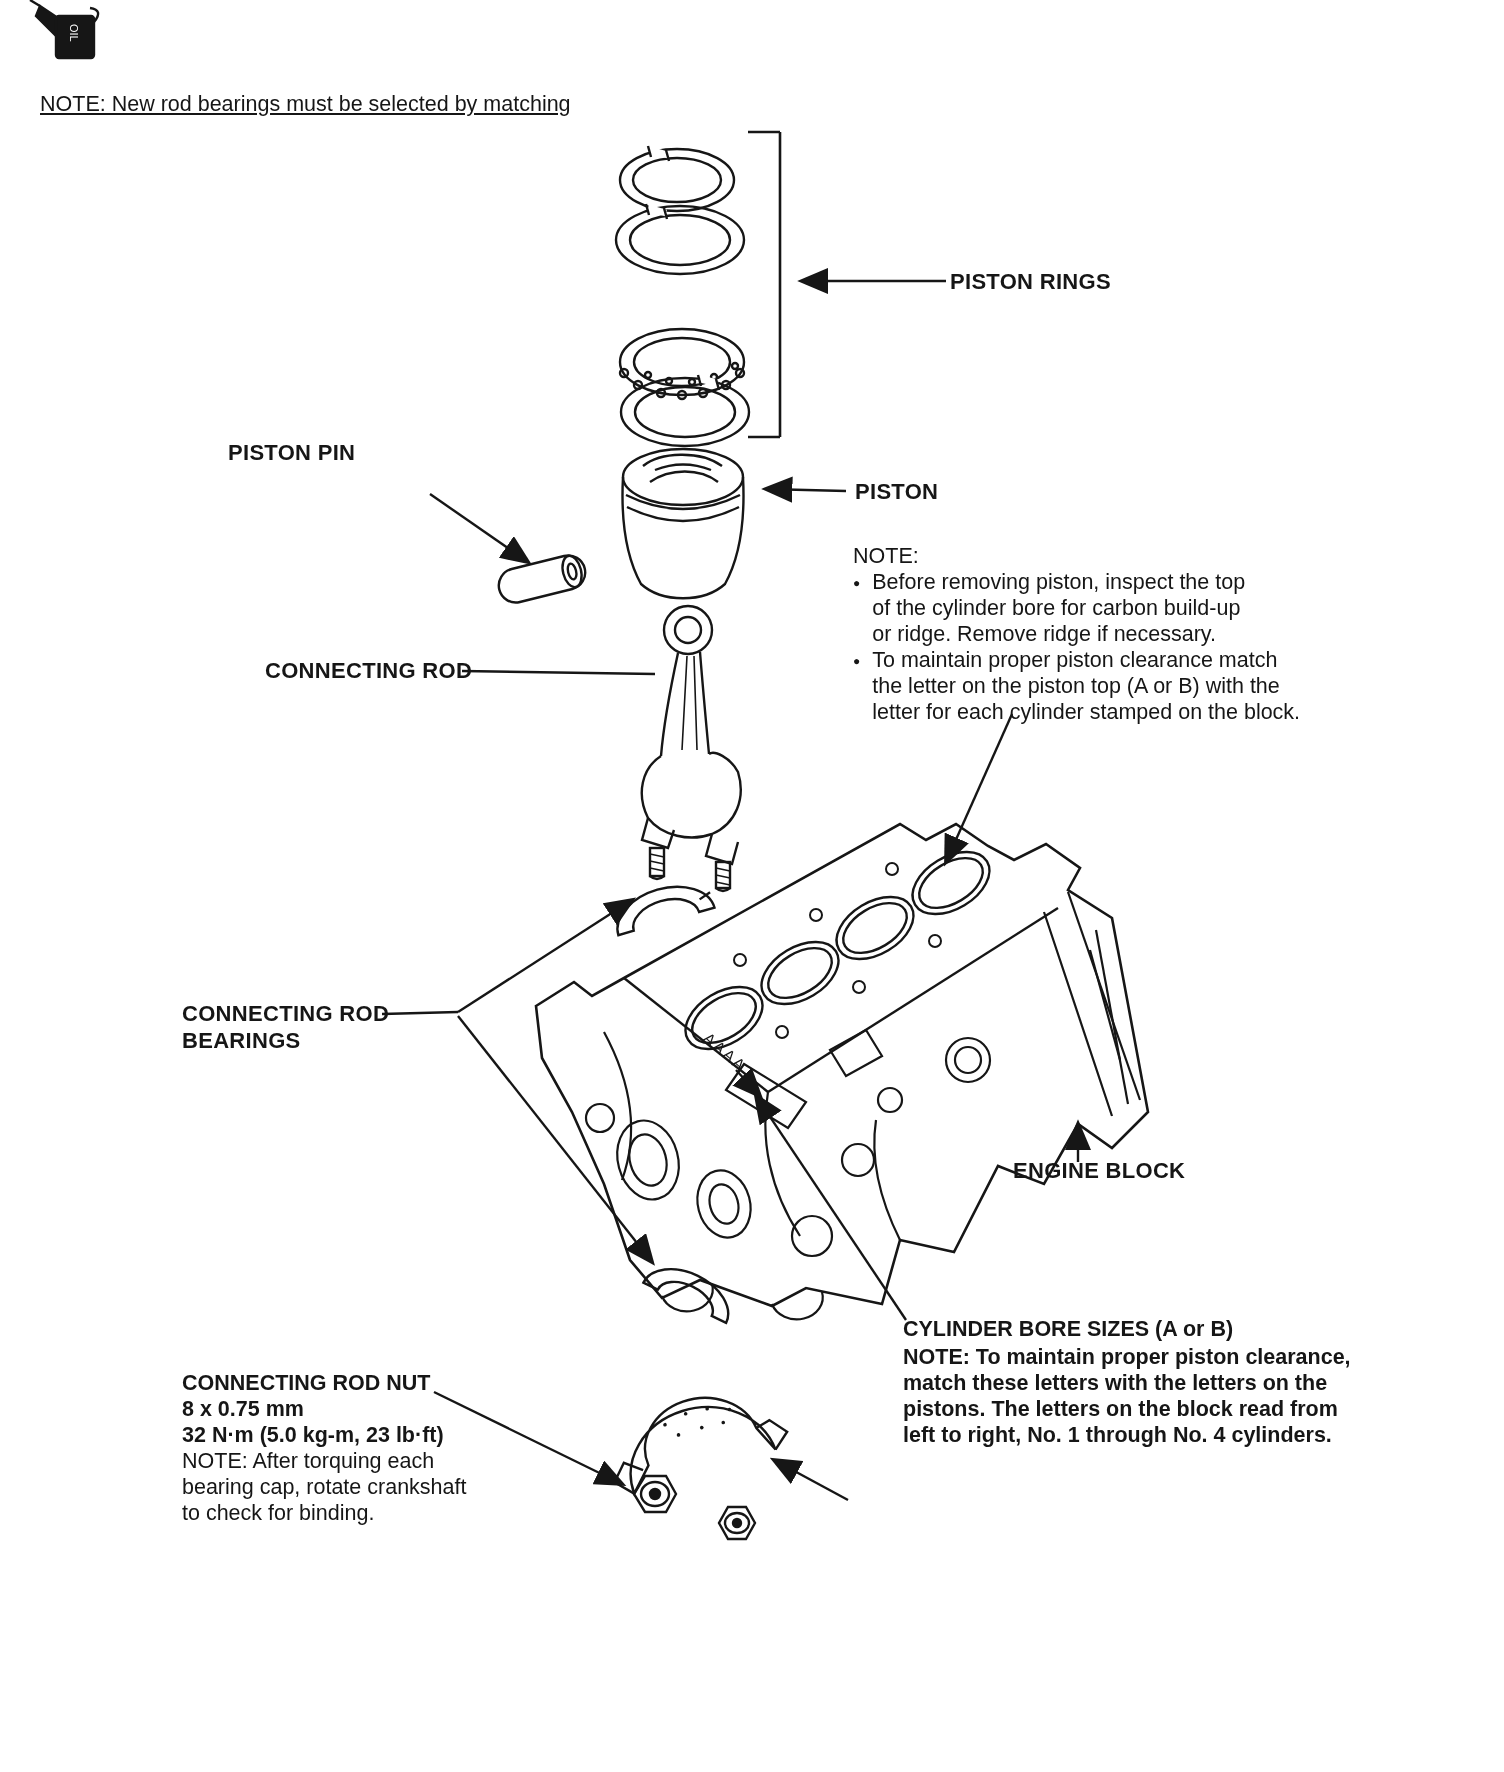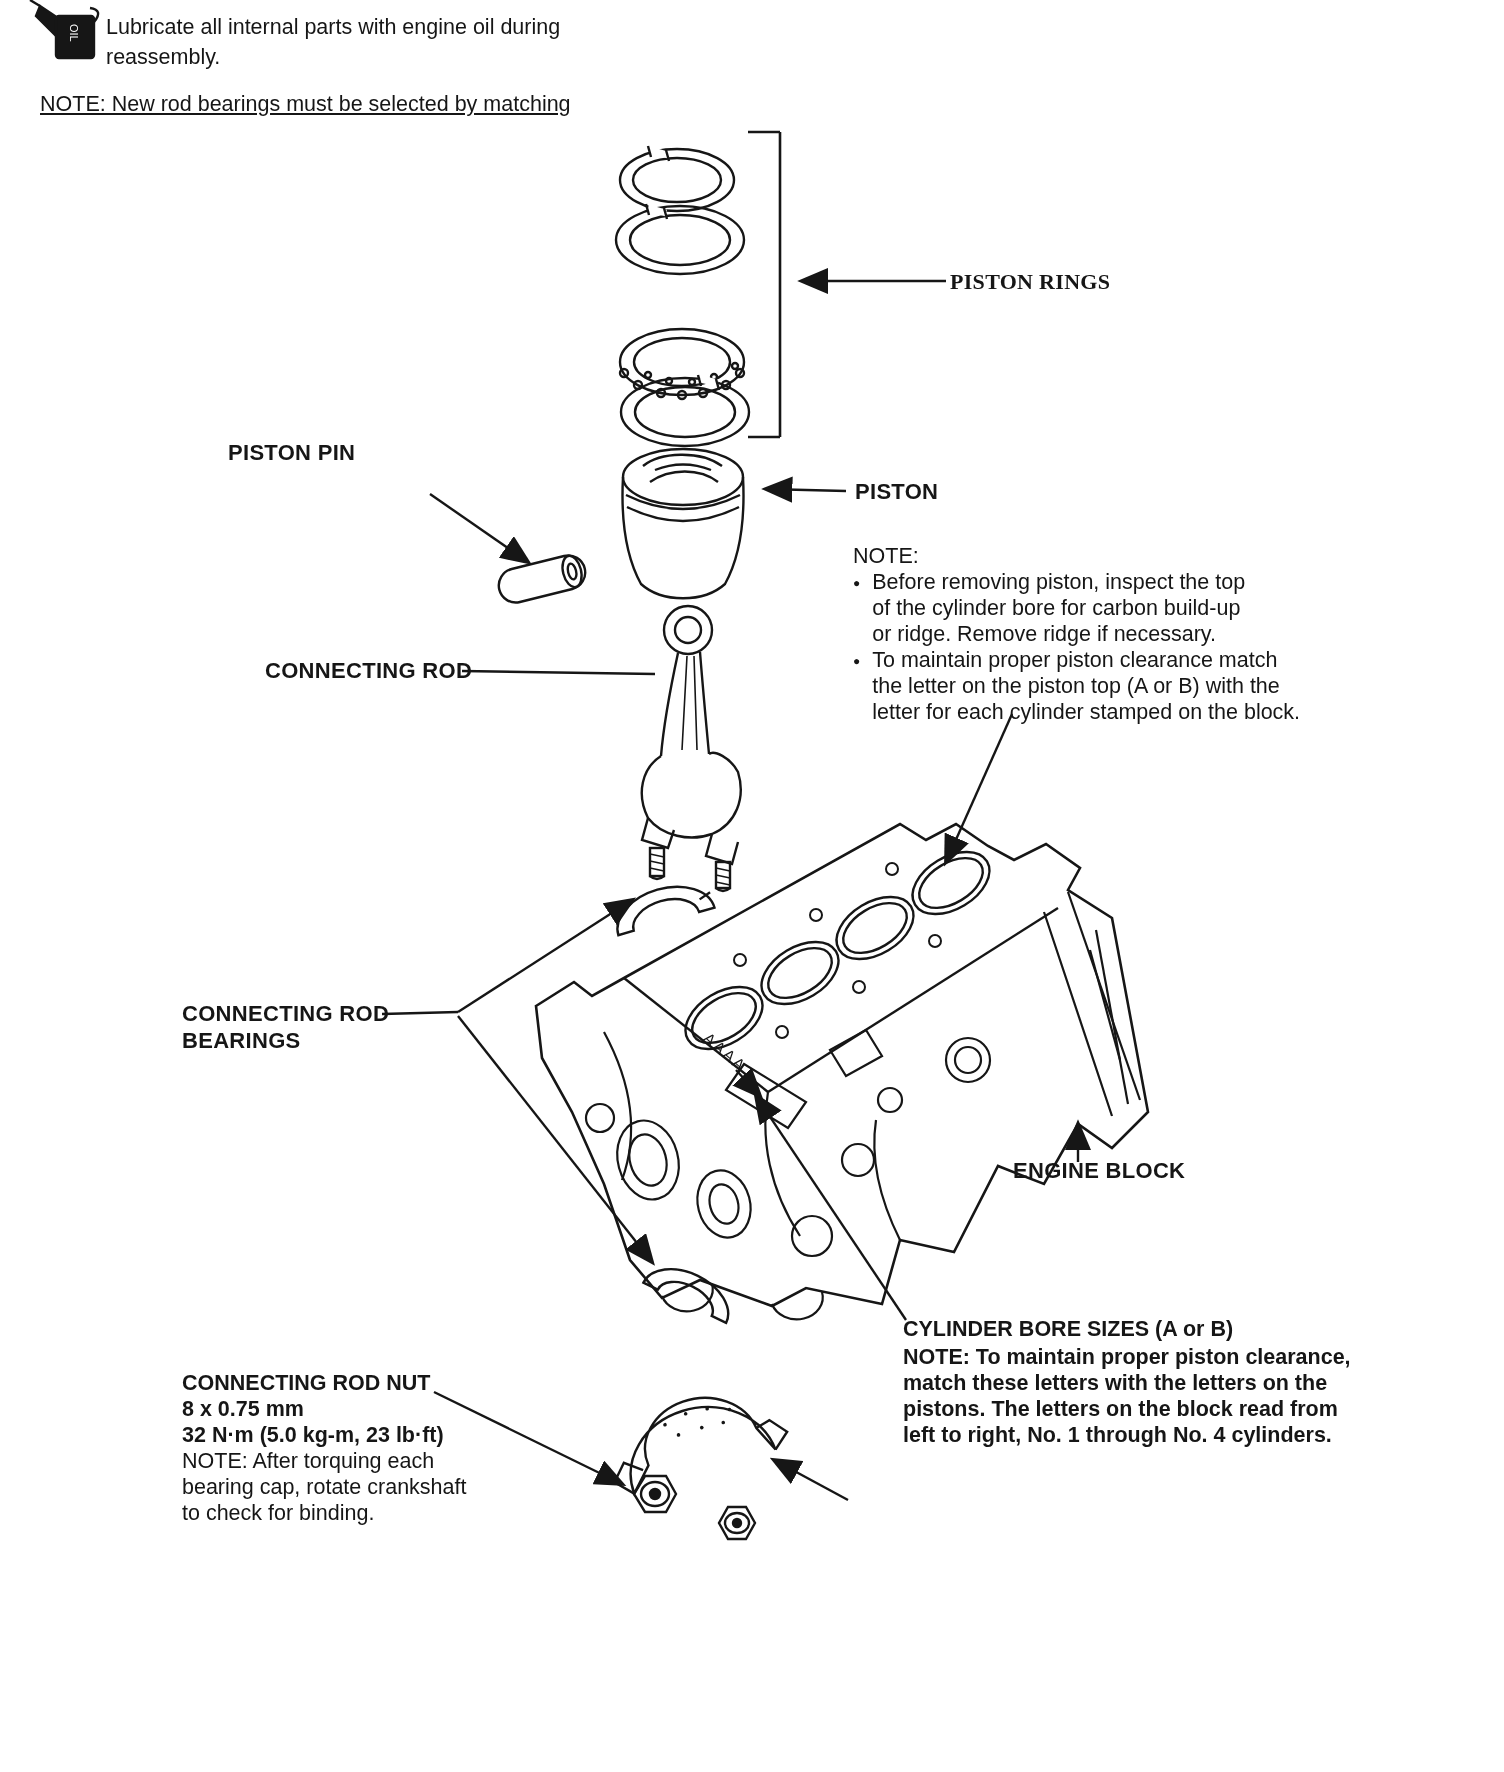--- a/index.html
+++ b/index.html
@@ -214,30 +214,26 @@
       <path d="M458,1012 L632,900" marker-end="url(#ah)"></path>
       <path d="M458,1016 L652,1262" marker-end="url(#ah)"></path>
       <path d="M1078,1162 L1078,1124" marker-end="url(#ah)"></path>
       <path d="M906,1320 L756,1096" marker-end="url(#ah)"></path>
       <path d="M736,1070 L760,1096" marker-end="url(#ah)"></path>
       <path d="M434,1392 L622,1484" marker-end="url(#ah)"></path>
       <path d="M848,1500 L774,1460" marker-end="url(#ah)"></path>
     </g>
   </svg>
 
-  <div class="txt lh30" style="left:106px;top:12px;">
-    <div>Lubricate all internal parts with engine oil during</div>
-    <div>reassembly.</div>
-  </div>
 
   <div class="txt lh32" style="left:40px;top:88px;text-decoration:underline;">
     <div>NOTE: New rod bearings must be selected by matching</div>
   </div>
 
-  <div class="lbl" style="left:950px;top:269px;font-family:Liberation Serif, serif;">PISTON RINGS</div>
+  <div class="lbl" style="left:950px;top:269px;">PISTON RINGS</div>
 
   <div class="lbl" style="left:228px;top:440px;">PISTON PIN</div>
 
   <div class="lbl" style="left:855px;top:479px;">PISTON</div>
 
   <div class="txt" style="left:853px;top:543px;">
     <div>NOTE:</div>
     <div class="bul">
       <span class="dot">●</span>
       <div>

